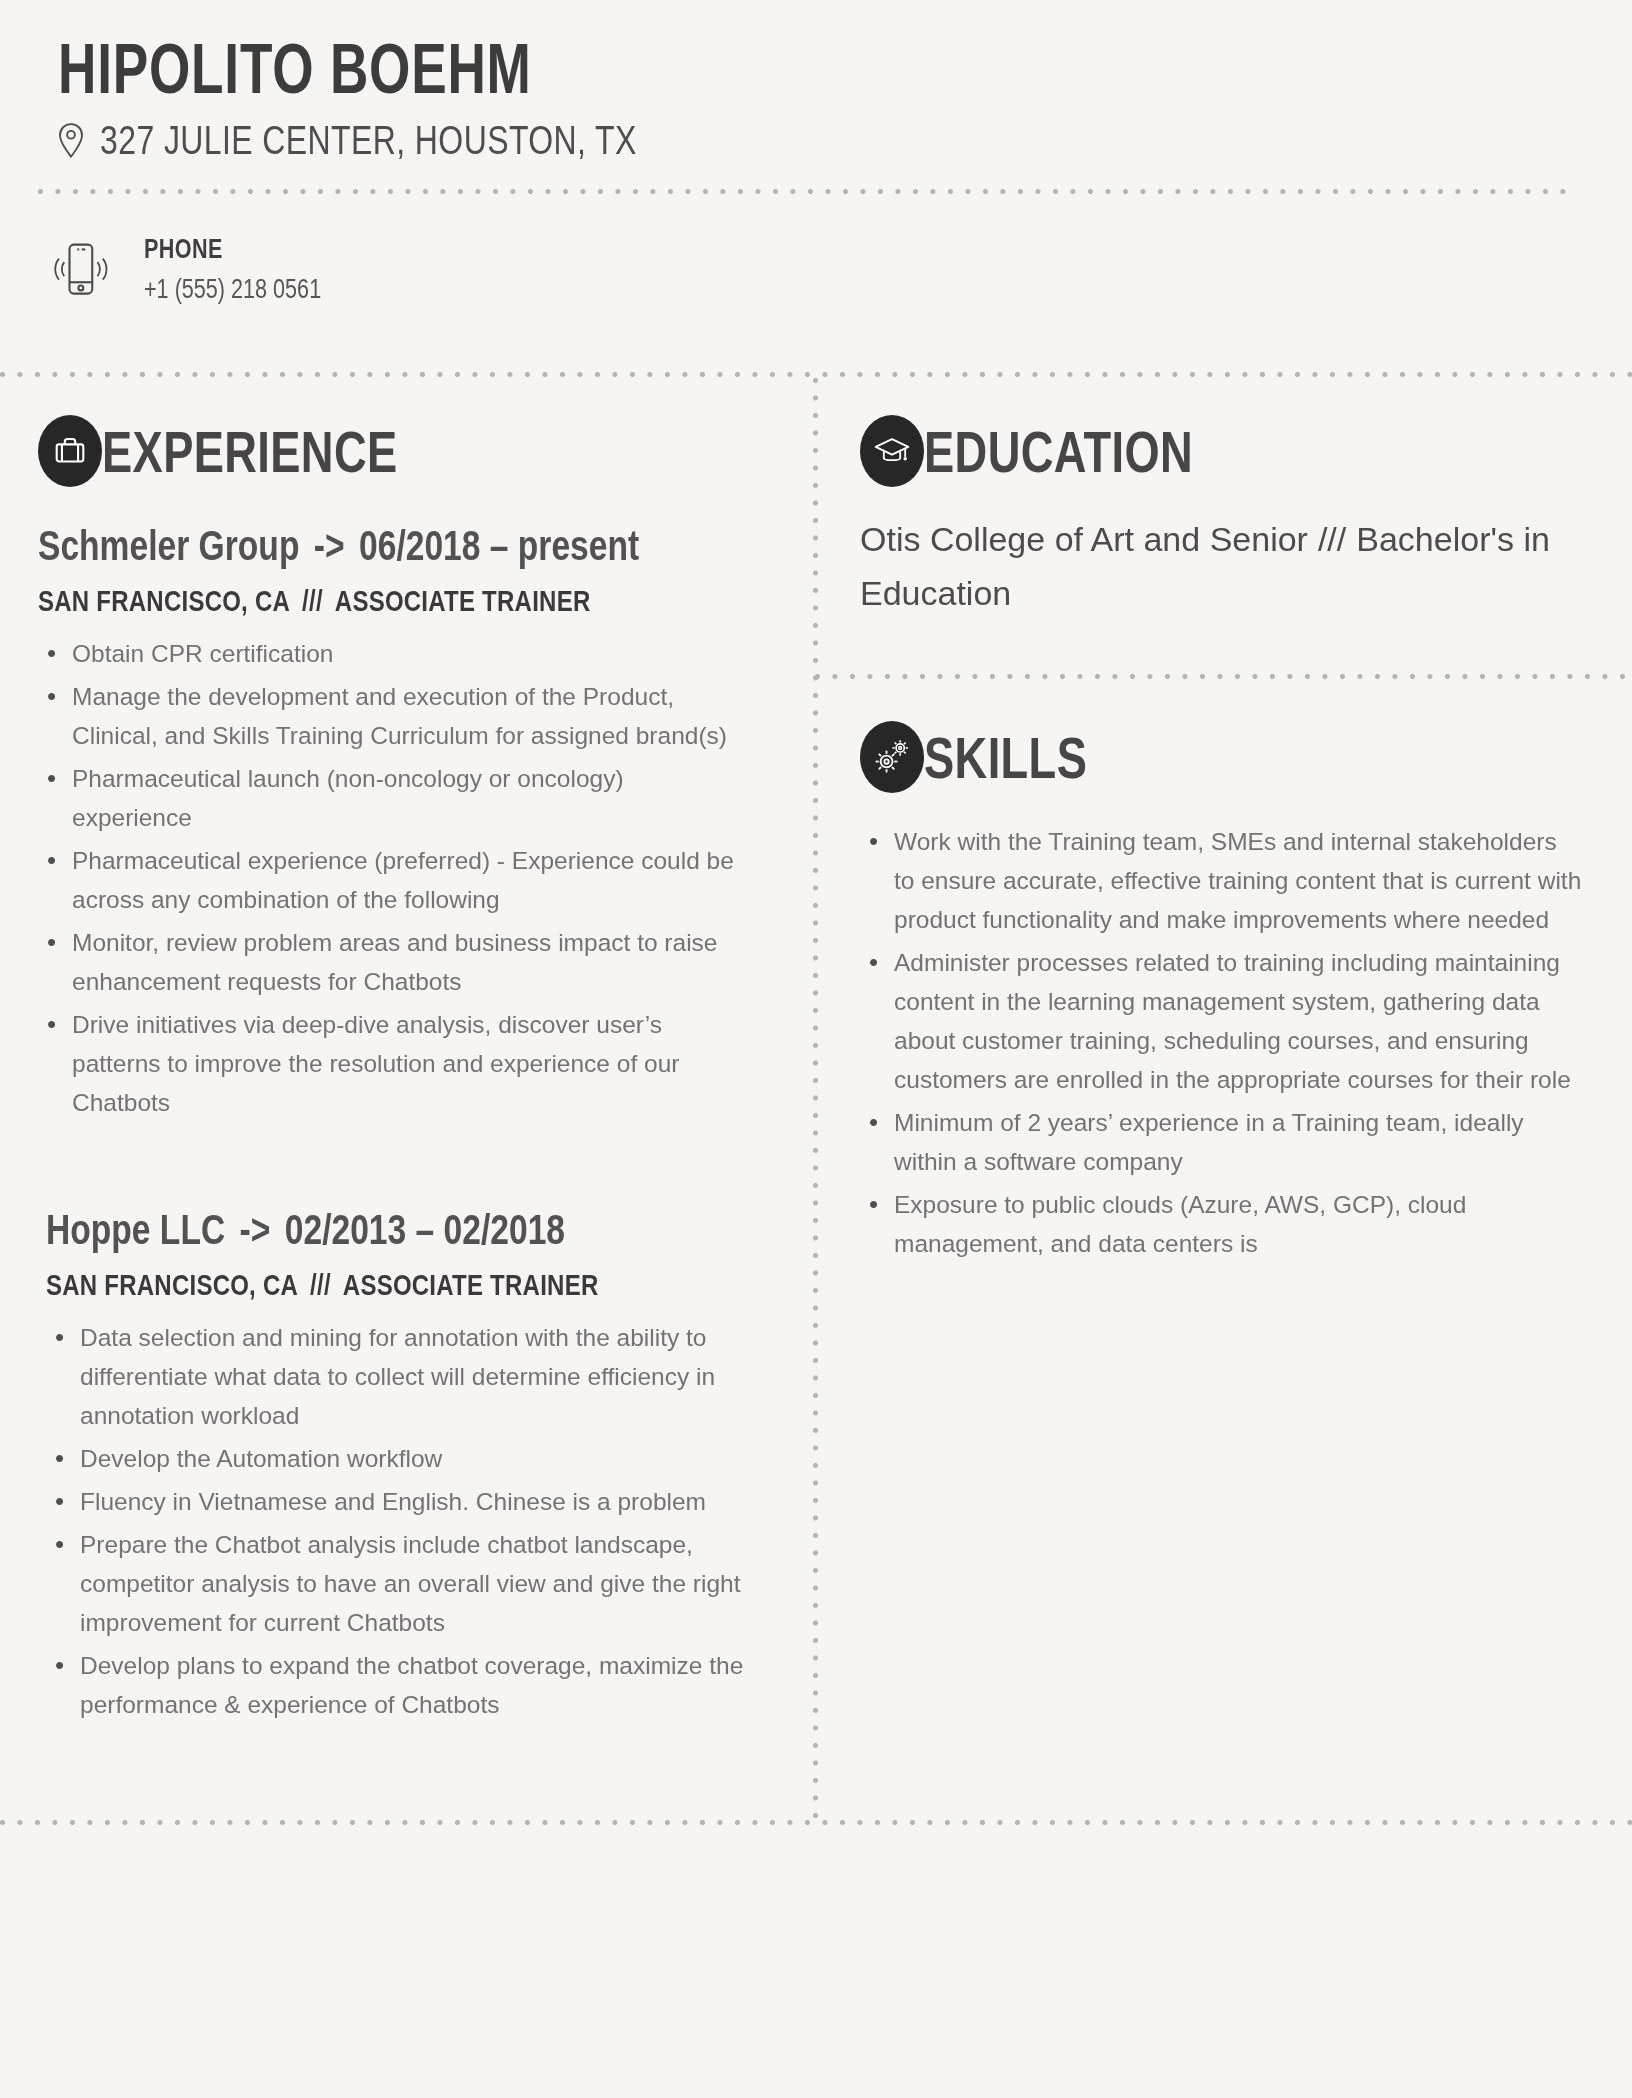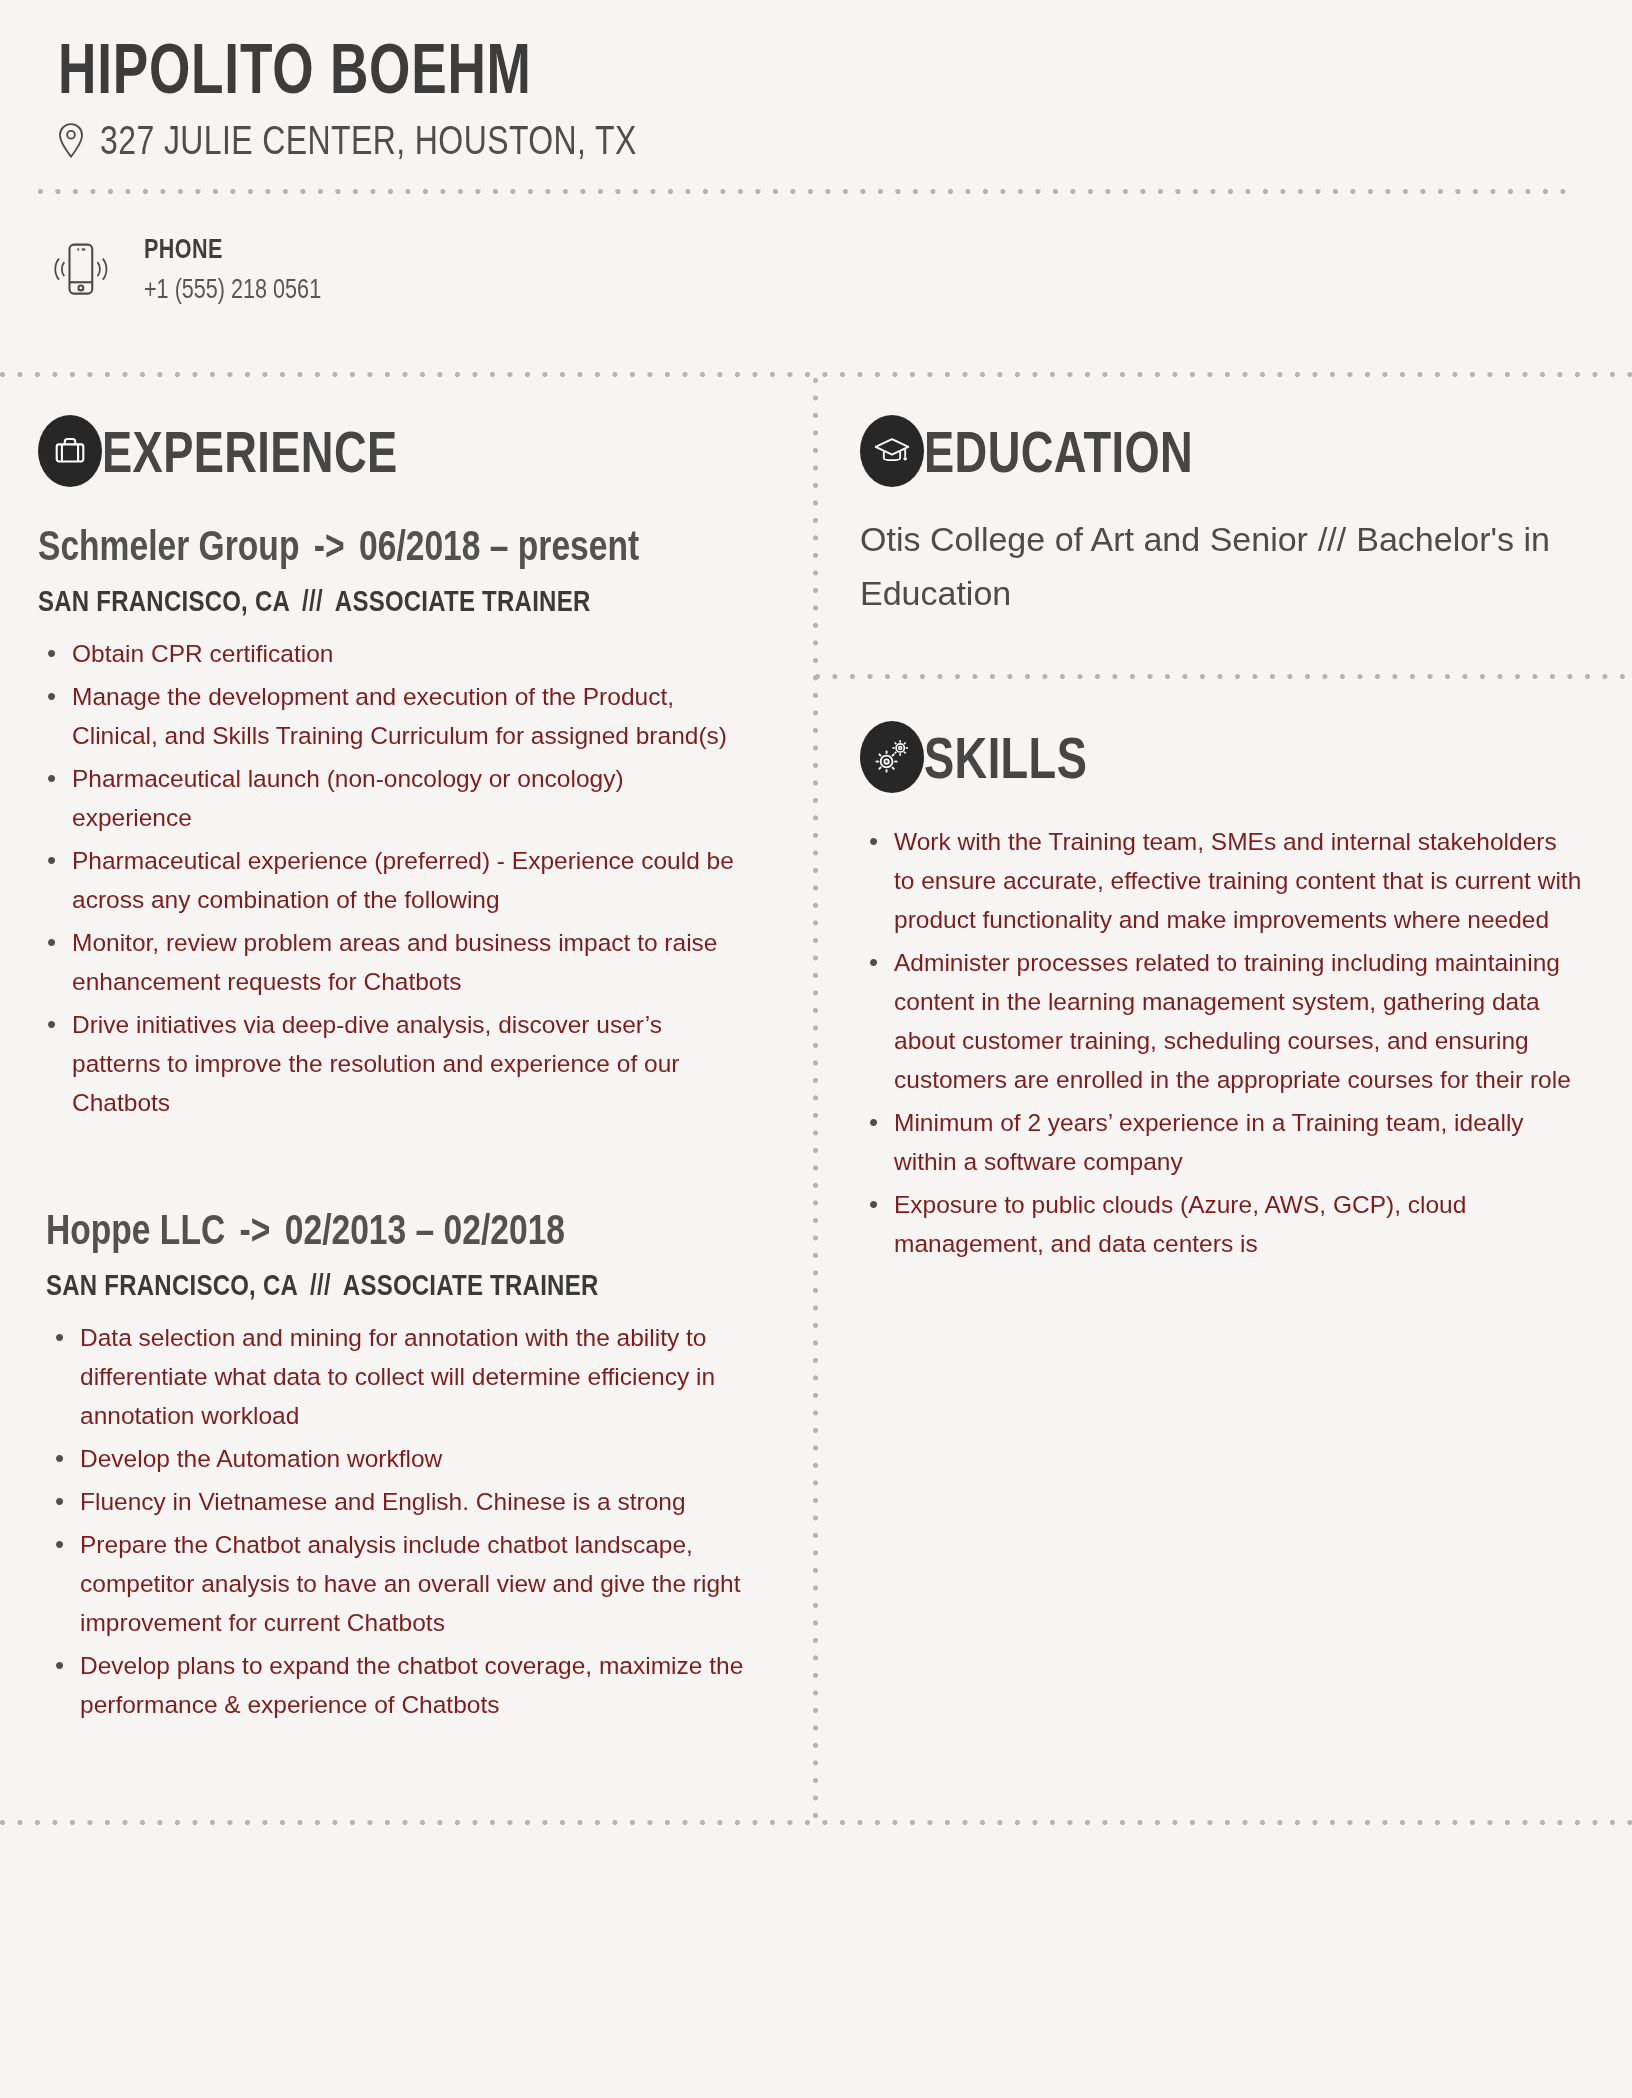--- a/index.html
+++ b/index.html
@@ -67,21 +67,21 @@
 
   
   .job { margin-top:34px; }
   .job + .job { margin-top:84px;margin-left:8px; }
   .job-title-inner { display:inline-flex; gap:18px; font-size:42px; color:#525252; }
   .job-meta-inner  { display:inline-flex; gap:15px; font-size:30px; font-weight:bold; color:#3a3a3a; margin-top:14px; letter-spacing:0.3px; }
 
   ul.bullets { margin-top:16px; list-style:none; width:700px; }
   ul.bullets li {
     position:relative; padding-left:34px;
-    font-size:24.5px; line-height:39px; color:#7f1d1d;
+    font-size:24.5px; line-height:39px; color:#737373;
   }
   ul.bullets li + li { margin-top:4px; }
   ul.bullets li::before {
     content:"\2022"; position:absolute; left:9px; top:0;
     font-size:26px; color:#4f4f4f;
   }
 
   
   .edu-detail { margin-top:24px; font-size:34px; line-height:54px; color:#4c4c4c; }
   .edu-sep { margin:0 10px; }
@@ -179,21 +179,21 @@
             <span>02/2013 – 02/2018</span>
           </span></h3>
       <div><span class="cond job-meta-inner">
             <span>SAN FRANCISCO, CA</span>
             <span>///</span>
             <span>ASSOCIATE TRAINER</span>
           </span></div>
       <ul class="bullets">
         <li>Data selection and mining for annotation with the ability to differentiate what data to collect will determine efficiency in annotation workload</li>
         <li>Develop the Automation workflow</li>
-        <li>Fluency in Vietnamese and English. Chinese is a strong</li>
+        <li>Fluency in Vietnamese and English. Chinese is a problem</li>
         <li>Prepare the Chatbot analysis include chatbot landscape, competitor analysis to have an overall view and give the right improvement for current Chatbots</li>
         <li>Develop plans to expand the chatbot coverage, maximize the performance &amp; experience of Chatbots</li>
       </ul>
     </article>
   </section>
 
   <section class="right-col">
     <div>
       <div class="sec-head">
         <span class="badge">

